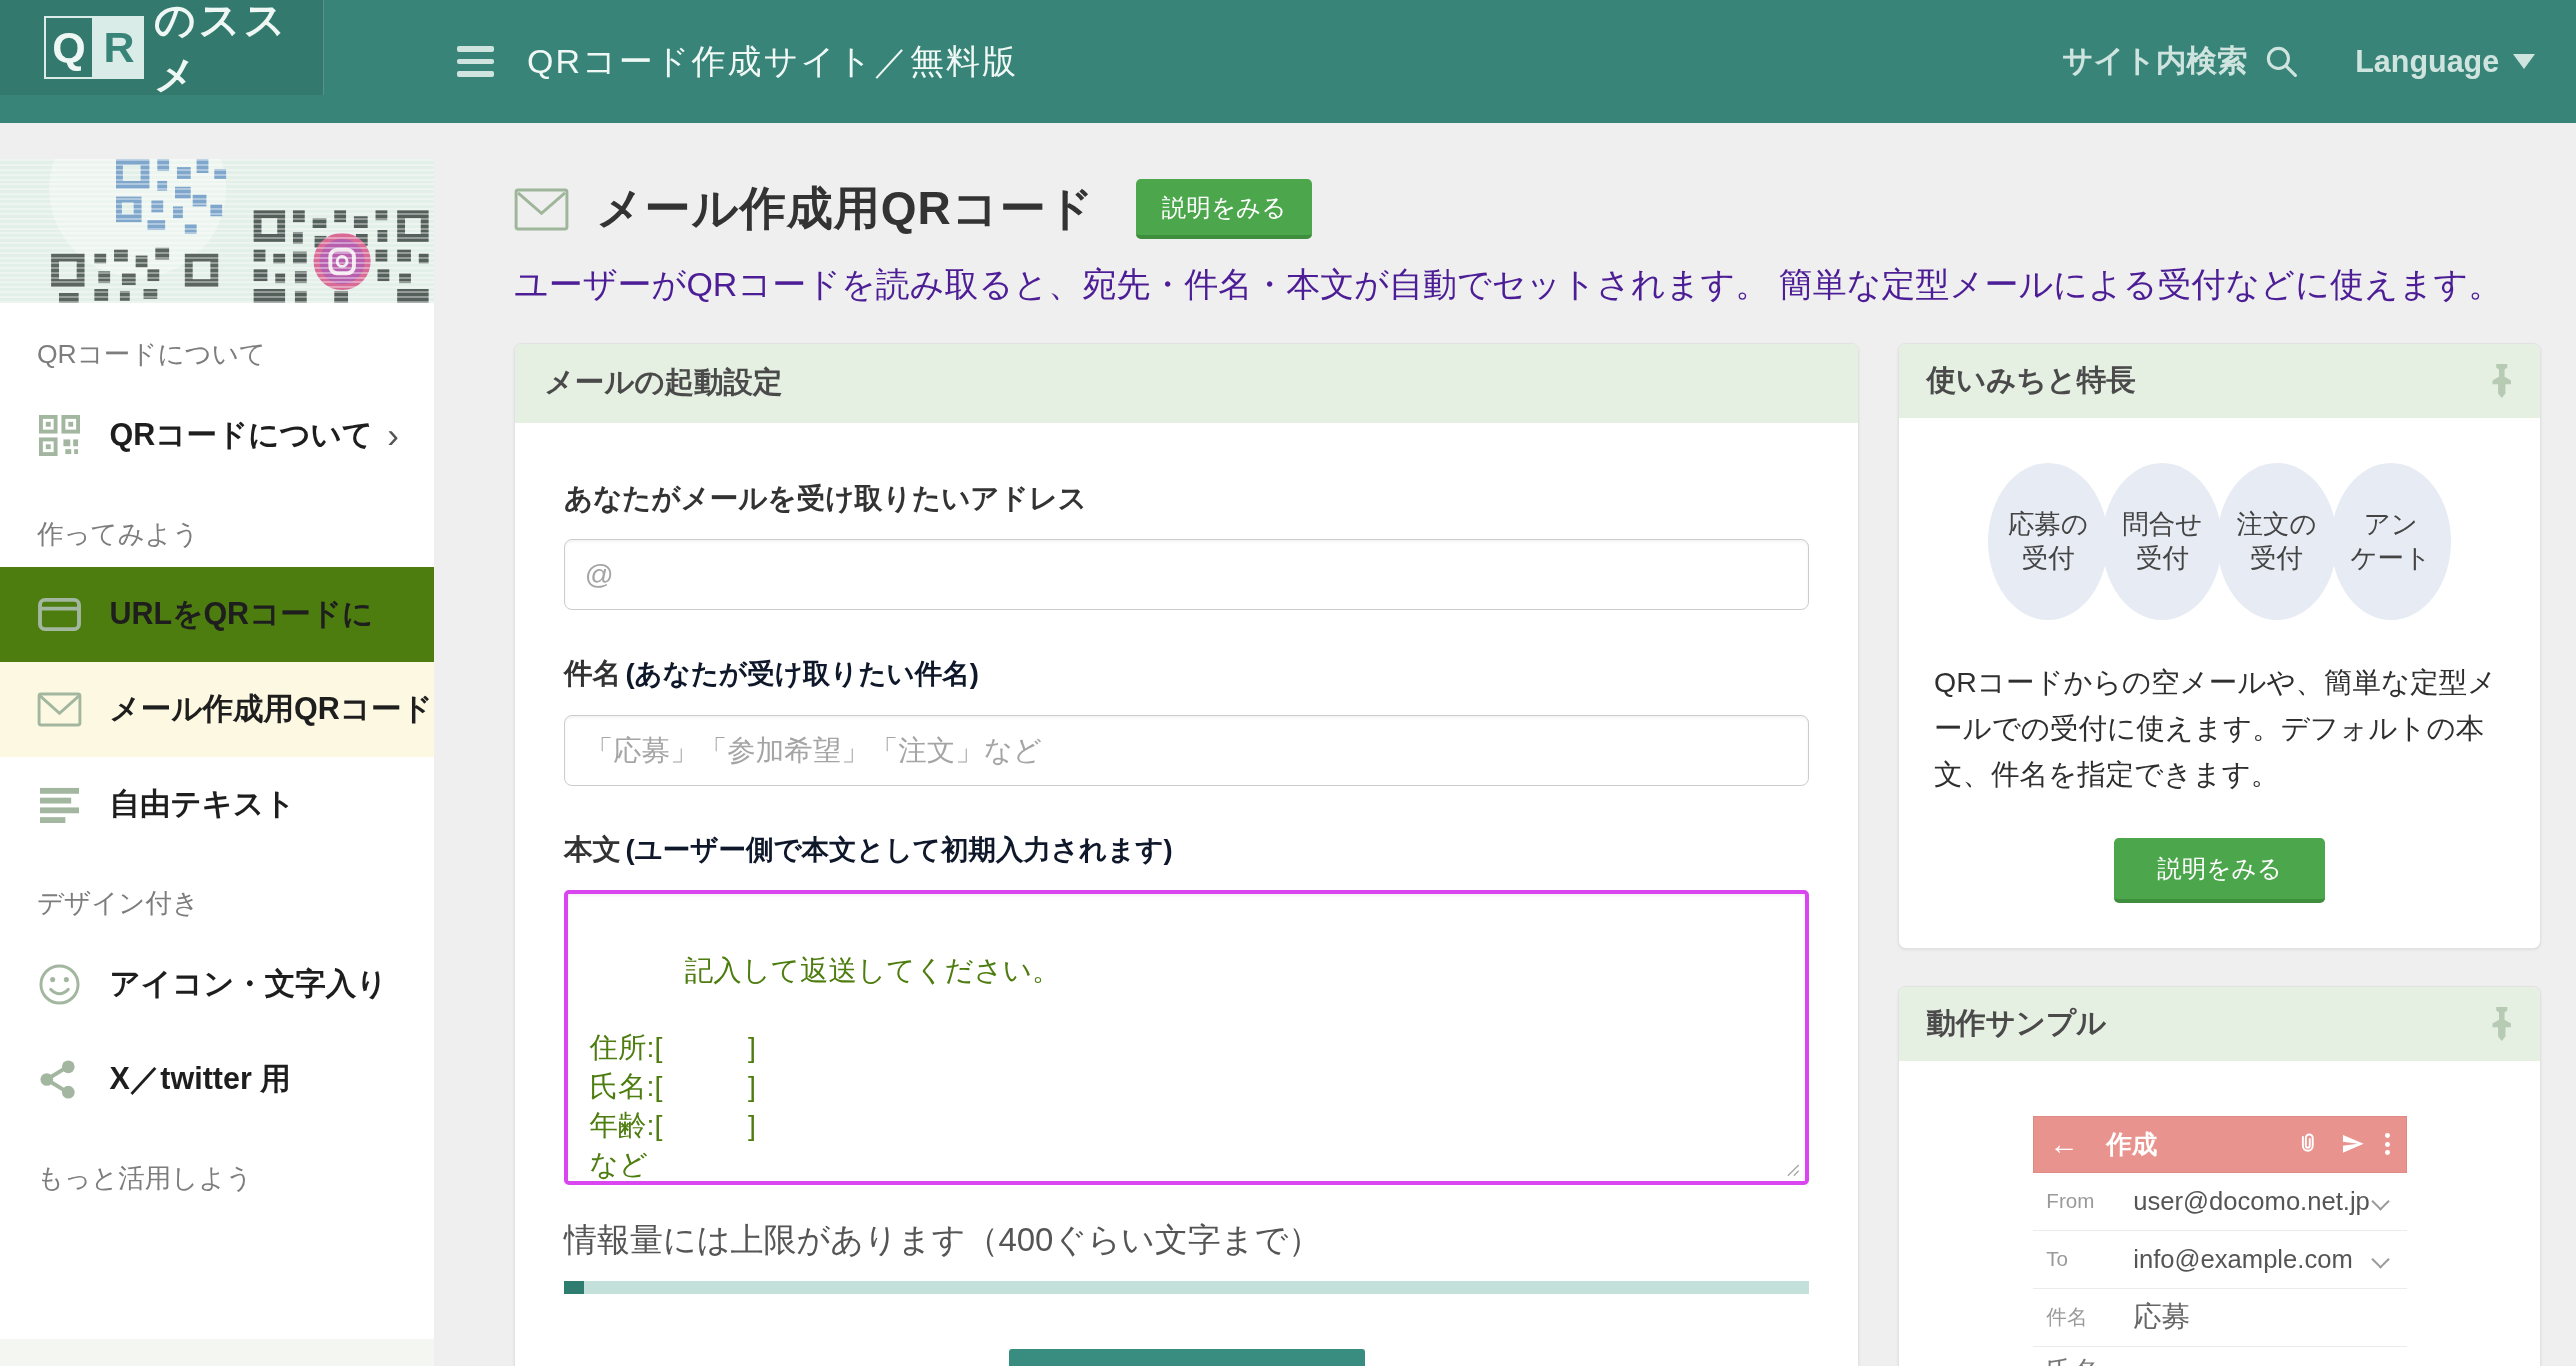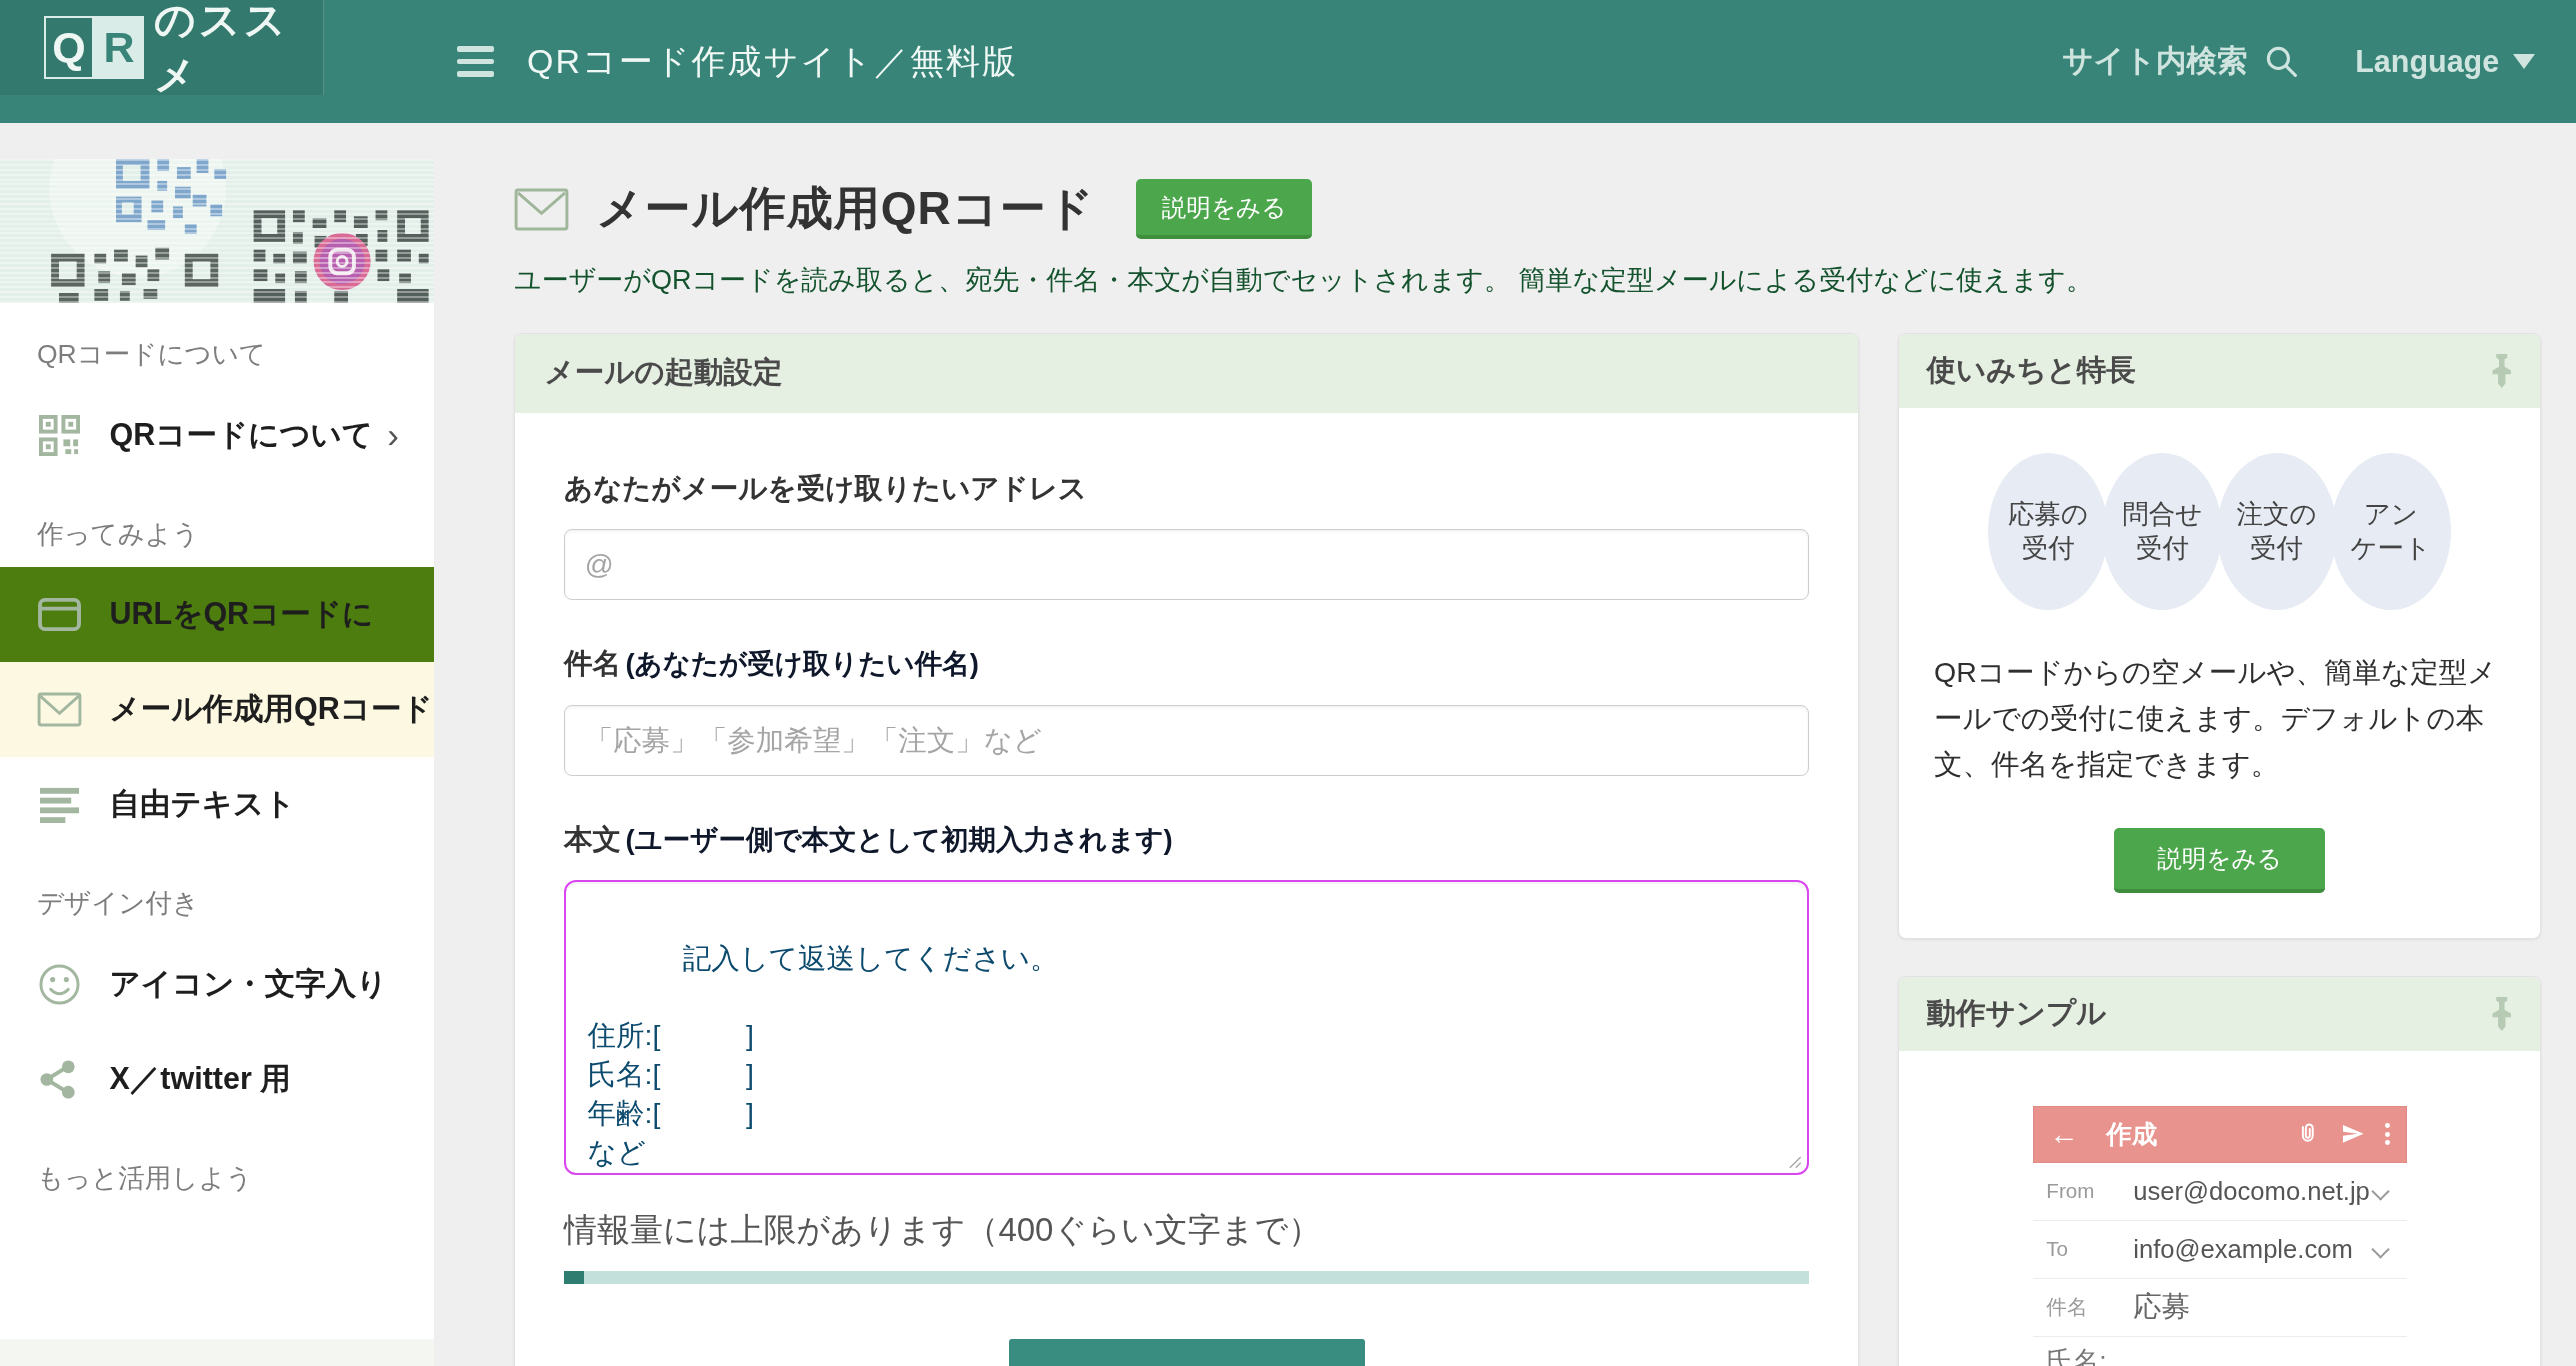--- a/index.html
+++ b/index.html
@@ -41,40 +41,40 @@
   .bottom-strip { position:absolute; bottom:0; left:0; width:100%; height:27.5px; background:#f4f6f2; }
 
   
   .main { position:absolute; left:465px; top:123px; right:0; bottom:0; background:#efeff0;
     padding-left:49px; }
   .page-head { display:flex; align-items:center; gap:27.5px; margin-top:55px; }
   h1.page-title { font-size:46px; font-weight:bold; color:#333; letter-spacing:1px; }
   .btn-green { background:#4ca64c; color:#fff; font-size:24.6px; padding:11.8px 25.6px; border:none;
     border-bottom:4.9px solid #3e8e3e; border-radius:4.9px; cursor:pointer;
     font-family:inherit; margin-left:13.8px; }
-  .page-desc { font-size:27px; color:#14532d; margin-top:21.6px; }
+  .page-desc { font-size:34px; color:#4c1d95; margin-top:21.6px; }
   .content-row { display:flex; align-items:flex-start; gap:39px; margin-top:35px; }
 
   .panel { background:#fff; border:1px solid #e2e2e2; border-radius:7.9px; overflow:hidden;
     box-shadow:0 1px 2.9px rgba(0,0,0,.07); }
   .panel-header { background:#e5efe2; display:flex; align-items:center; justify-content:space-between;
     font-size:29.5px; font-weight:bold; color:#4a4a4a; }
 
   .form-panel { width:1345px; }
   .form-panel .panel-header { height:79px; padding:0 29.5px; }
   .form-body { padding:57px 49px 0; }
   .field { margin-bottom:45px; }
   .field-label { font-size:28.5px; font-weight:bold; color:#333; }
   .field-note { font-size:27.5px; font-weight:bold; color:#0f172a; }
   input.text { width:100%; height:71px; border:1px solid #ccc; border-radius:7.9px; font-size:28.5px;
     padding:0 19.7px; color:#333; margin-top:21.6px; outline:none;
     box-shadow:inset 0 2px 2.9px rgba(0,0,0,.05); font-family:inherit; }
   input.text::placeholder { color:#a5a5a5; }
-  .fake-textarea { position:relative; height:295px; border:2px solid #d946ef; border-radius:12px;
-    margin-top:21.6px; padding:17.7px 21.6px; font-size:28.5px; line-height:1.36; color:#0c4a6e;
+  .fake-textarea { position:relative; height:295px; border:4px solid #d946ef; border-radius:5px;
+    margin-top:21.6px; padding:17.7px 21.6px; font-size:28.5px; line-height:1.36; color:#4d7c0f;
     white-space:pre-wrap; box-shadow:inset 0 2px 2.9px rgba(0,0,0,.05); cursor:text; overflow:hidden; }
   .resize-corner { position:absolute; right:4.9px; bottom:4.9px; }
   .limit-note { font-size:33px; color:#555; margin-top:33px; }
   .progress { height:12.8px; background:#c3e1da; margin-top:17.7px; position:relative; }
   .progress-fill { position:absolute; left:0; top:0; bottom:0; width:1.6%; background:#2e7d70; }
   .submit-btn { display:block; margin:55px auto 0; width:356px; height:118px; background:#398d80;
     color:#fff; font-size:30.5px; border:none; border-radius:2.9px; cursor:pointer; font-family:inherit; }
 
   
   .right-col { width:643px; display:flex; flex-direction:column; gap:37px; }

